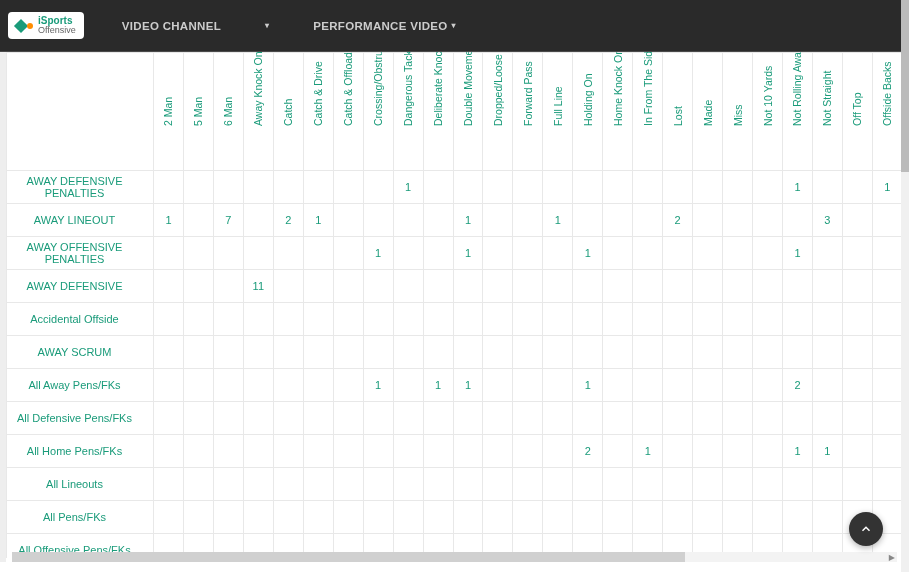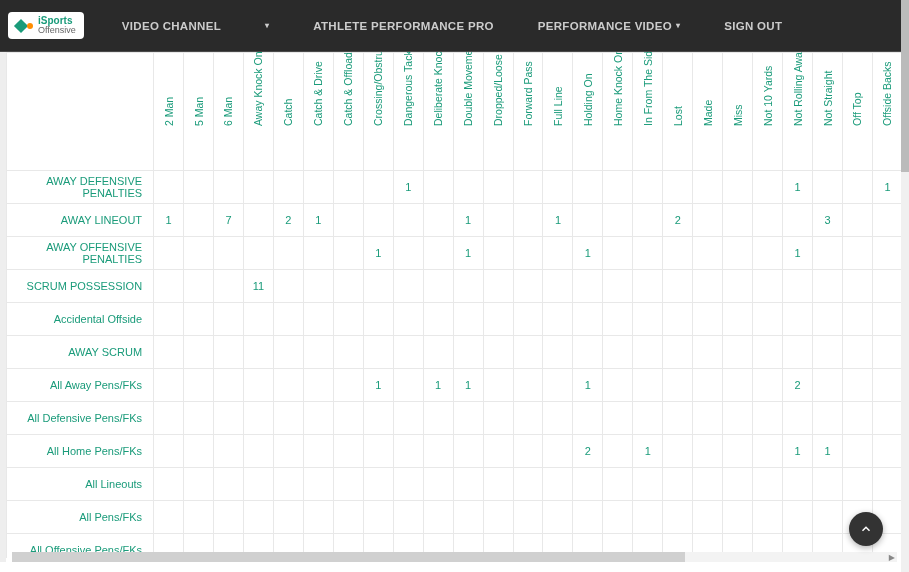--- a/index.html
+++ b/index.html
@@ -18,21 +18,21 @@
 .nav-item { color: #ccc; font-size: 11.5px; font-weight: 600; letter-spacing: 0.3px; padding: 0 18px; cursor: pointer; display: flex; align-items: center; gap: 4px; }
 .chev { font-size: 8px; }
 
 .table-wrap { position: relative; height: 510px; overflow: hidden; background: #fff; border-left: 6px solid #eee; border-right: 6px solid #eee; }
 .table-scroll { height: 506px; overflow: auto; }
 table { border-collapse: collapse; table-layout: fixed; }
 th, td { border: 1px solid #e8e8e8; text-align: center; vertical-align: middle; }
 thead th { height: 118px; background: #fff; }
 thead th.rowhdr { width: 150px; background: #fff; }
 thead th .vlabel { transform: rotate(-90deg); white-space: nowrap; font-weight: 400; font-size: 10.5px; color: #1a9b7a; display: inline-block; cursor: pointer; width: 28px; text-align: left; }
-tbody th { width: 150px; text-align: right; padding-right: 11px; font-weight: 400; font-size: 11px; color: #1a9b7a; cursor: pointer; }
+tbody th { width: 150px; padding-right: 11px; font-weight: 400; font-size: 11px; color: #1a9b7a; cursor: pointer; }
 tbody td { width: 30px; height: 33px; font-size: 11px; color: #1a9b7a; cursor: pointer; }
 
 .scroll-top { position: absolute; right: 26px; bottom: 26px; width: 34px; height: 34px; background: #333; border-radius: 50%; display: flex; align-items: center; justify-content: center; cursor: pointer; box-shadow: 0 2px 6px rgba(0,0,0,0.3); }
 .scroll-top svg { stroke: #fff; }
 
 .hscroll { position: absolute; bottom: 0; left: 6px; right: 6px; height: 10px; background: #f3f3f3; }
 .hscroll-thumb { position: absolute; left: 0; width: 76%; height: 100%; background: #d0d0d0; }
 .hscroll-arr { position: absolute; right: 2px; top: 1px; font-size: 8px; color: #888; }
 
 .vscroll-side { position: absolute; right: 0; top: 0; width: 8px; height: 100%; background: #f0f0f0; }
@@ -50,28 +50,22 @@
     </div>
   </div>
   <div class="nav" id="nav">
       <div class="nav-item">
         <span>VIDEO CHANNEL</span>
       </div>
       <div class="nav-item">
         <span class="chev">▾</span>
       </div>
       <div class="nav-item">
-        <span>ATHLETE PERFORMANCE PRO</span>
-      </div>
-      <div class="nav-item">
         <span>PERFORMANCE VIDEO</span>
         <span class="chev">▾</span>
-      </div>
-      <div class="nav-item">
-        <span>SIGN OUT</span>
       </div>
     </div>
 </div>
 
 <div class="table-wrap">
   <div class="table-scroll">
     <table>
       <thead>
           <tr id="thead-row">
             <th class="rowhdr"></th>
@@ -181,21 +175,21 @@
             <td></td>
             <td></td>
             <td></td>
             <td></td>
             <td>1</td>
             <td></td>
             <td></td>
             <td></td>
           </tr>
           <tr>
-            <th>SCRUM POSSESSION</th>
+            <th>AWAY DEFENSIVE</th>
             <td></td>
             <td></td>
             <td></td>
             <td>11</td>
             <td></td>
             <td></td>
             <td></td>
             <td></td>
             <td></td>
             <td></td>

